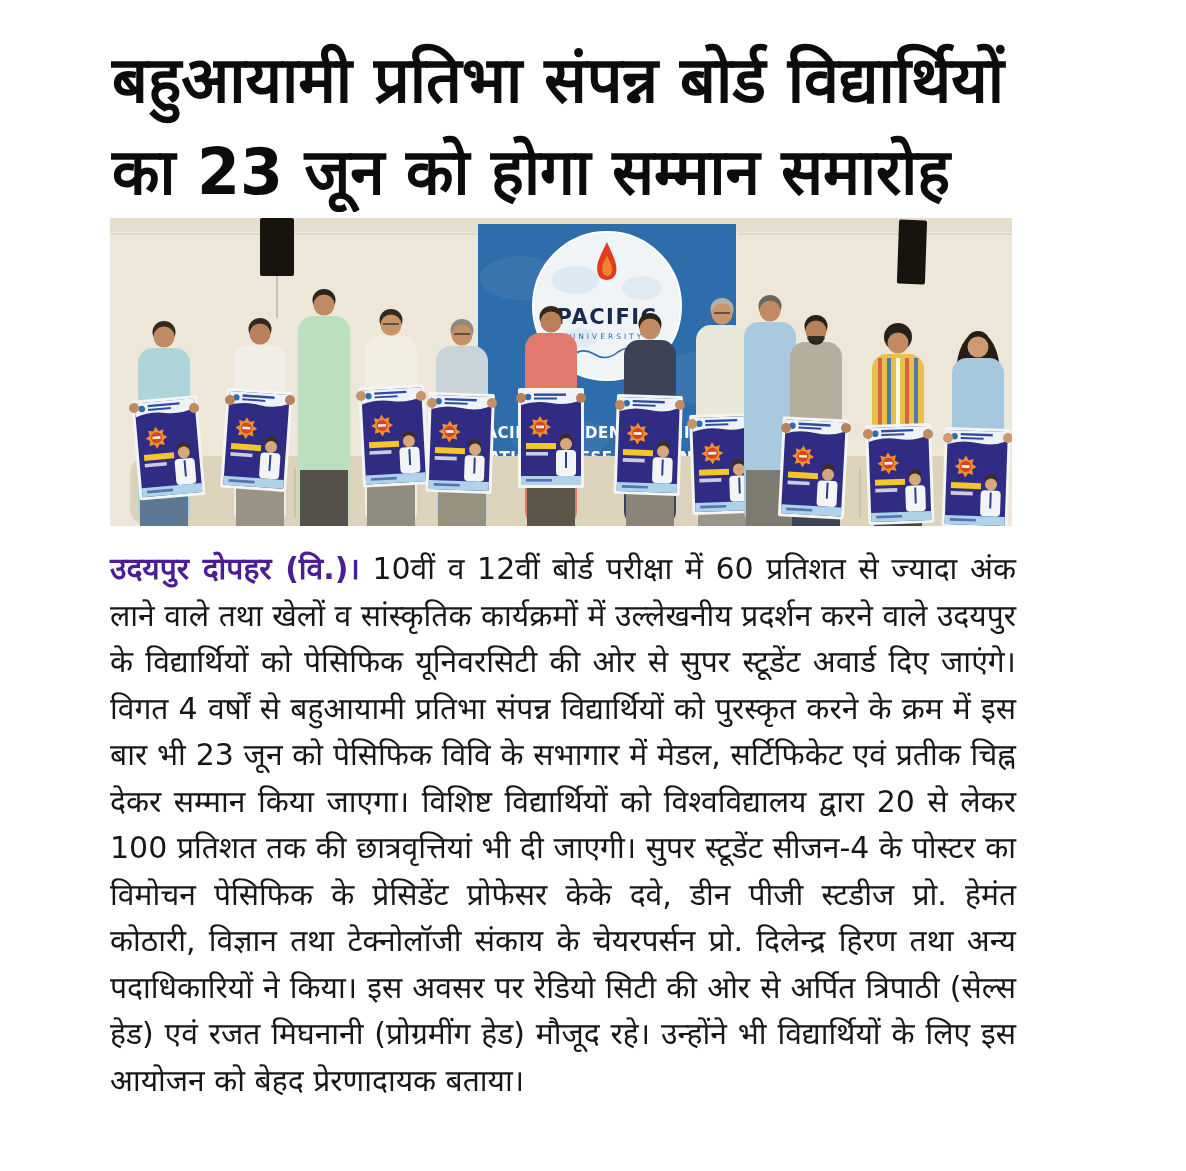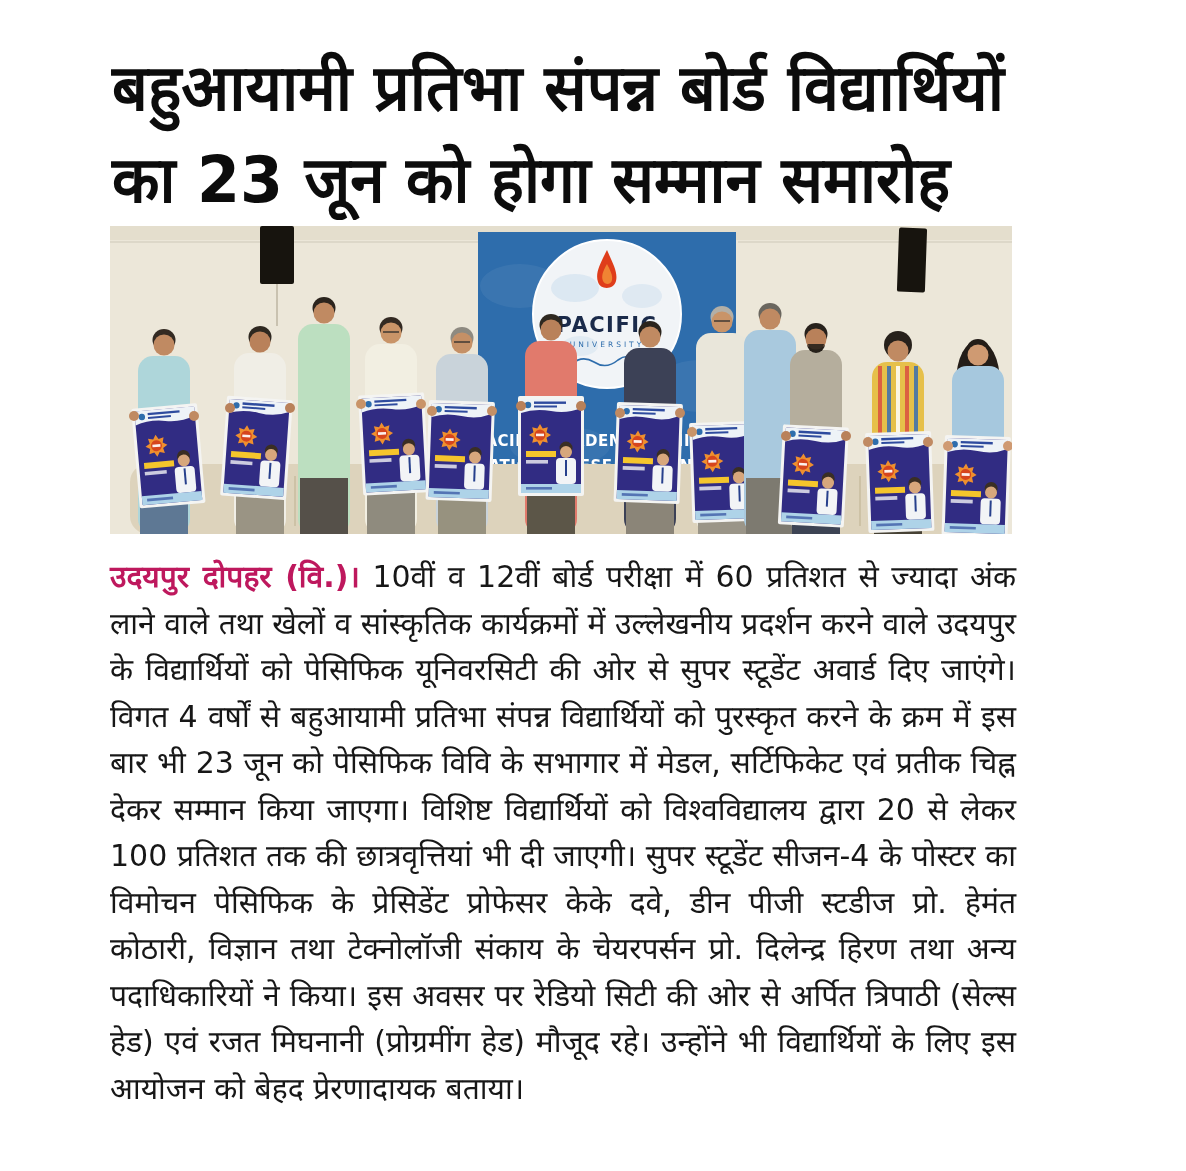--- a/index.html
+++ b/index.html
@@ -1,30 +1,30 @@
 <!DOCTYPE html>
 <html lang="hi"><head>
 <meta charset="utf-8">
 <style>
   html,body{margin:0;padding:0;}
   body{
     width:1186px;height:1171px;background:#ffffff;
     font-family:"DejaVu Sans",sans-serif;color:#141414;
     overflow:hidden;
   }
-  .clip{padding:34px 0 0 110px;width:906px;}
+  .clip{padding:26px 0 0 110px;width:906px;}
   .headline-svg{display:block;}
   .photo-figure{margin:6px 0 0 0;padding:0;line-height:0;}
   .photo-svg{display:block;}
   .article{
     margin-top:20px;width:906px;
     font-size:30px;line-height:46.5px;
     text-align:justify;color:#171717;
   }
-  .article b{font-weight:bold;color:#be185d;}
+  .article b{font-weight:bold;color:#4c1d95;}
 </style>
 </head>
 <body>
 
 <div class="clip">
 
   <svg class="headline-svg" width="906" height="186" viewBox="0 0 906 186" aria-hidden="false">
     <text x="2" y="76" font-size="64" font-weight="bold" fill="#0c0c0c" textLength="892" lengthAdjust="spacingAndGlyphs">बहुआयामी प्रतिभा संपन्न बोर्ड विद्यार्थियों</text>
     <text x="2" y="168" font-size="64" font-weight="bold" fill="#0c0c0c" textLength="838" lengthAdjust="spacingAndGlyphs">का 23 जून को होगा सम्मान समारोह</text>
   </svg>

